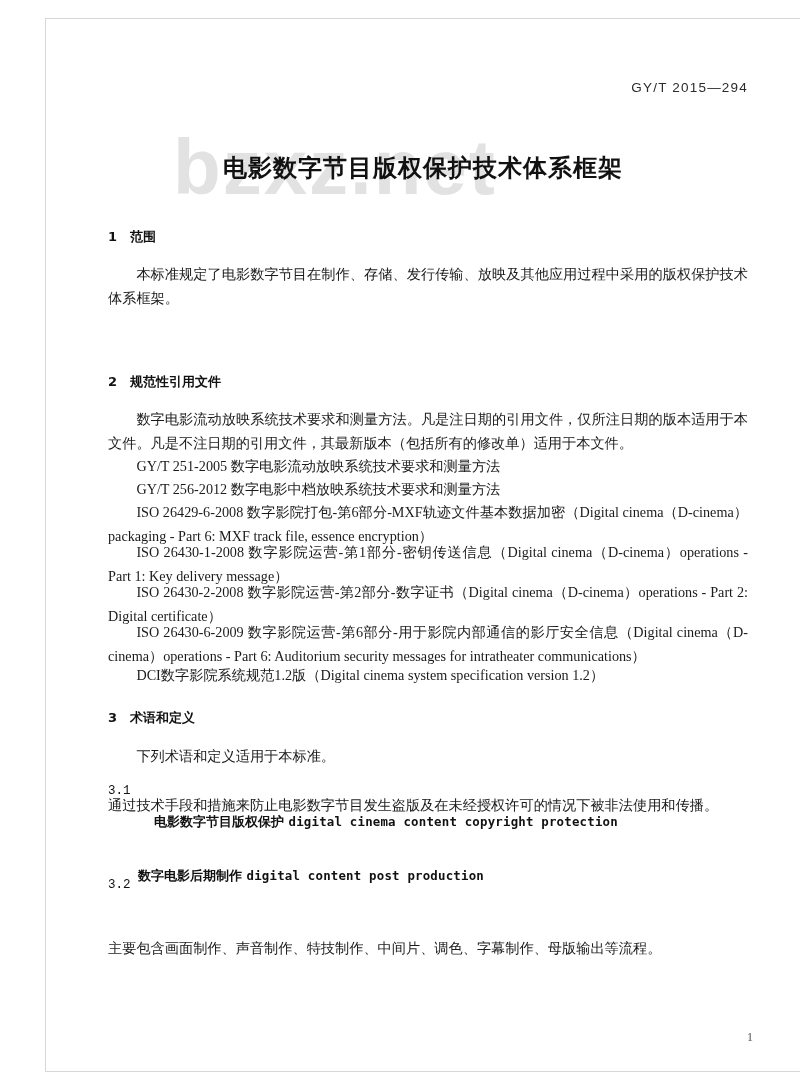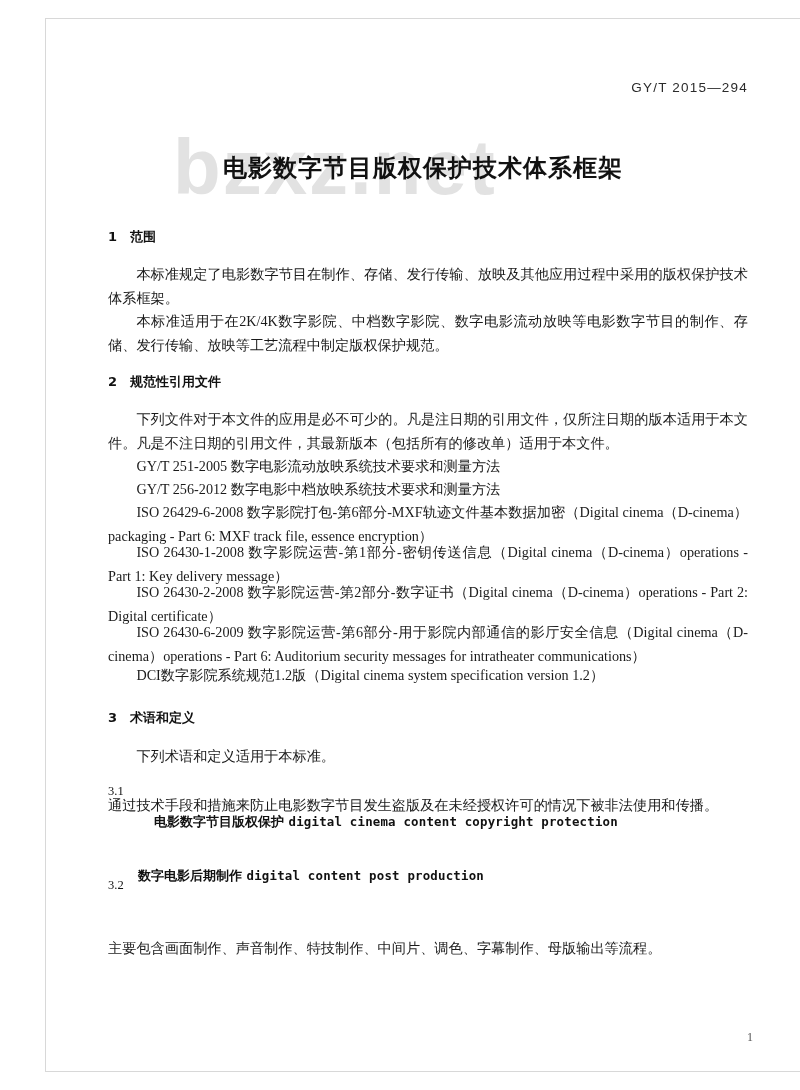--- a/index.html
+++ b/index.html
@@ -79,21 +79,21 @@
     color: #111;
     white-space: nowrap;
   }
   .clause .num {
     display: inline-block;
     min-width: 22px;
   }
   .subclause {
     position: absolute;
     left: 85px;
-    font-family: Liberation Serif, serif;
+    font-family: Liberation Mono, monospace;
     font-size: 12.5px;
     color: #111;
   }
   .term {
     position: absolute;
     left: 115px;
     font-family: "DejaVu Sans", "Liberation Sans", sans-serif;
     font-size: 13px;
     font-weight: bold;
     color: #111;
@@ -149,27 +149,26 @@
   <div class="watermark">bzxz.net</div>
 
   <div class="doc-title">电影数字节目版权保护技术体系框架</div>
 
   <div class="clause" style="top:228px;">
     <span class="num">1</span><span>范围</span>
   </div>
 
   <div class="para indent" style="top:263px;">本标准规定了电影数字节目在制作、存储、发行传输、放映及其他应用过程中采用的版权保护技术体系框架。</div>
 
-  <div class="para indent" style="top:310px;">本标准适用于在2K/4K数字影院、中档数字影院、数字电影流动放映等电影数字节目的制作、存储、发行传输、放映等工艺流程中制定版权保护规范。</div>
 
   <div class="clause" style="top:373px;">
     <span class="num">2</span><span>规范性引用文件</span>
   </div>
 
-  <div class="para indent" style="top:408px;">下列文件对于本文件的应用是必不可少的。凡是注日期的引用文件，仅所注日期的版本适用于本文件。凡是不注日期的引用文件，其最新版本（包括所有的修改单）适用于本文件。</div>
+  <div class="para indent" style="top:408px;">数字电影流动放映系统技术要求和测量方法。凡是注日期的引用文件，仅所注日期的版本适用于本文件。凡是不注日期的引用文件，其最新版本（包括所有的修改单）适用于本文件。</div>
 
   <div class="ref-entry" style="top:455px;">GY/T 251-2005 数字电影流动放映系统技术要求和测量方法</div>
 
   <div class="ref-entry" style="top:478px;">GY/T 256-2012 数字电影中档放映系统技术要求和测量方法</div>
 
   <div class="ref-entry" style="top:501px;">ISO 26429-6-2008 数字影院打包-第6部分-MXF轨迹文件基本数据加密（Digital cinema（D-cinema）packaging - Part 6: MXF track file, essence encryption）</div>
 
   <div class="ref-entry" style="top:541px;">ISO 26430-1-2008 数字影院运营-第1部分-密钥传送信息（Digital cinema（D-cinema）operations - Part 1: Key delivery message）</div>
 
   <div class="ref-entry" style="top:581px;">ISO 26430-2-2008 数字影院运营-第2部分-数字证书（Digital cinema（D-cinema）operations - Part 2: Digital certificate）</div>

